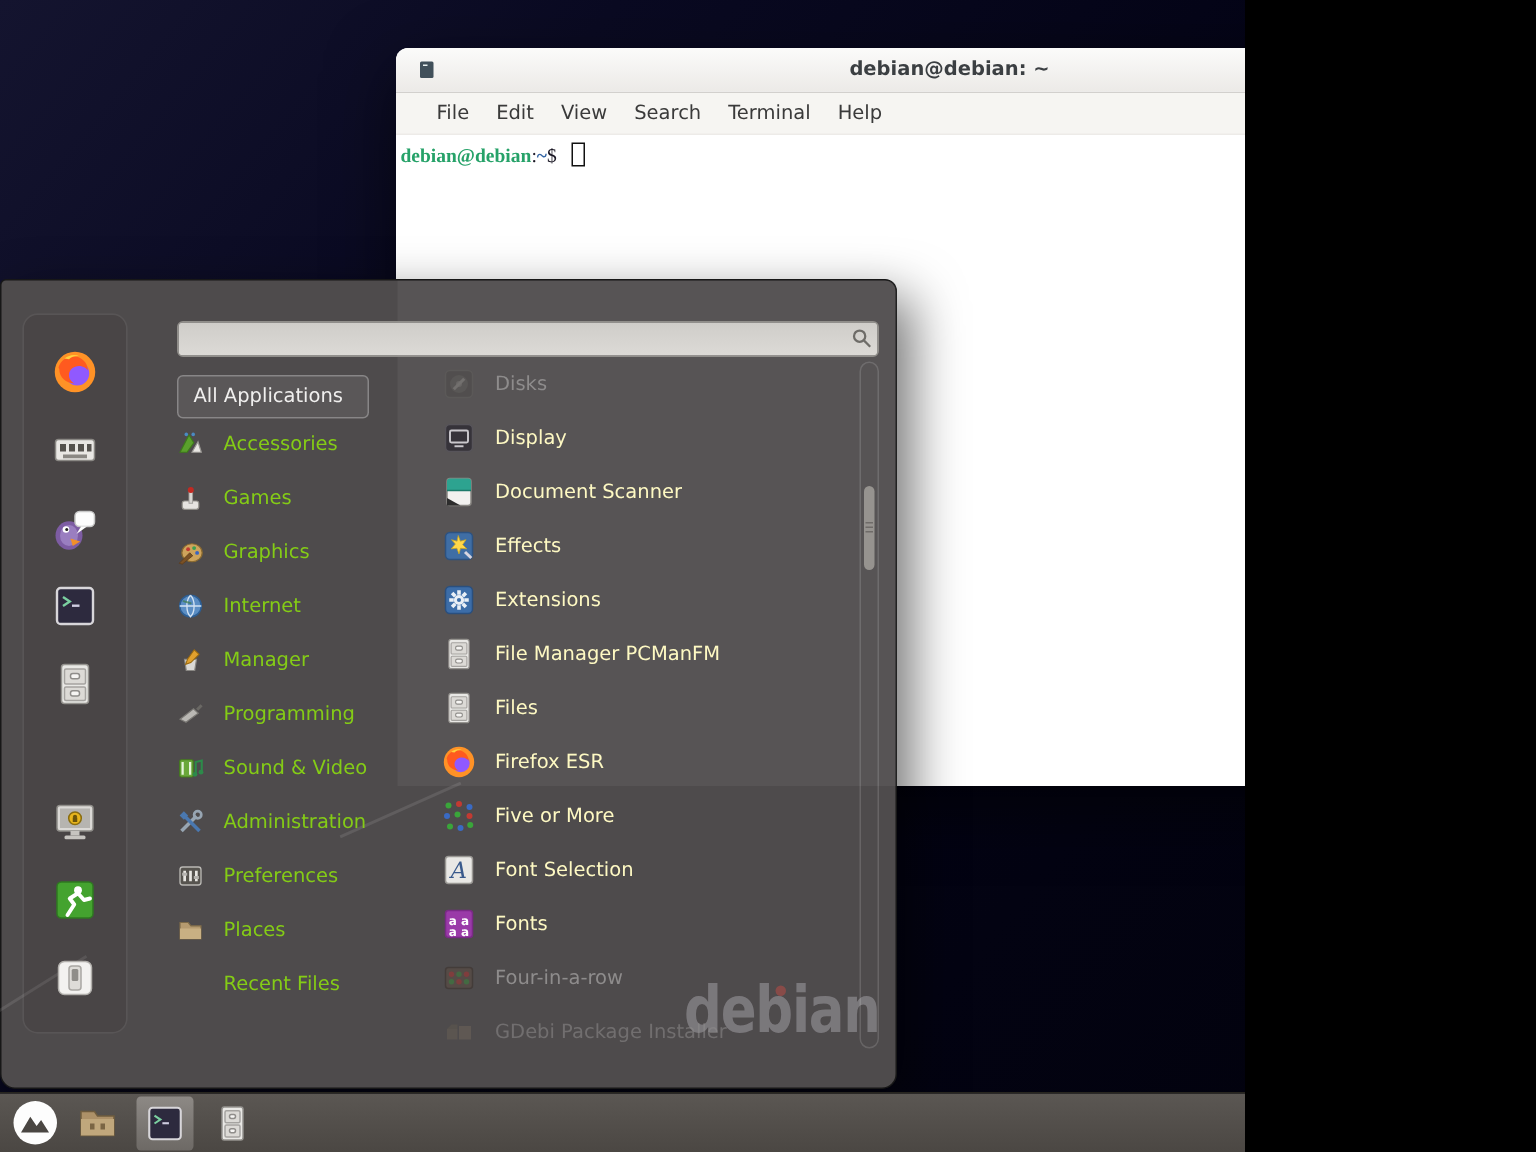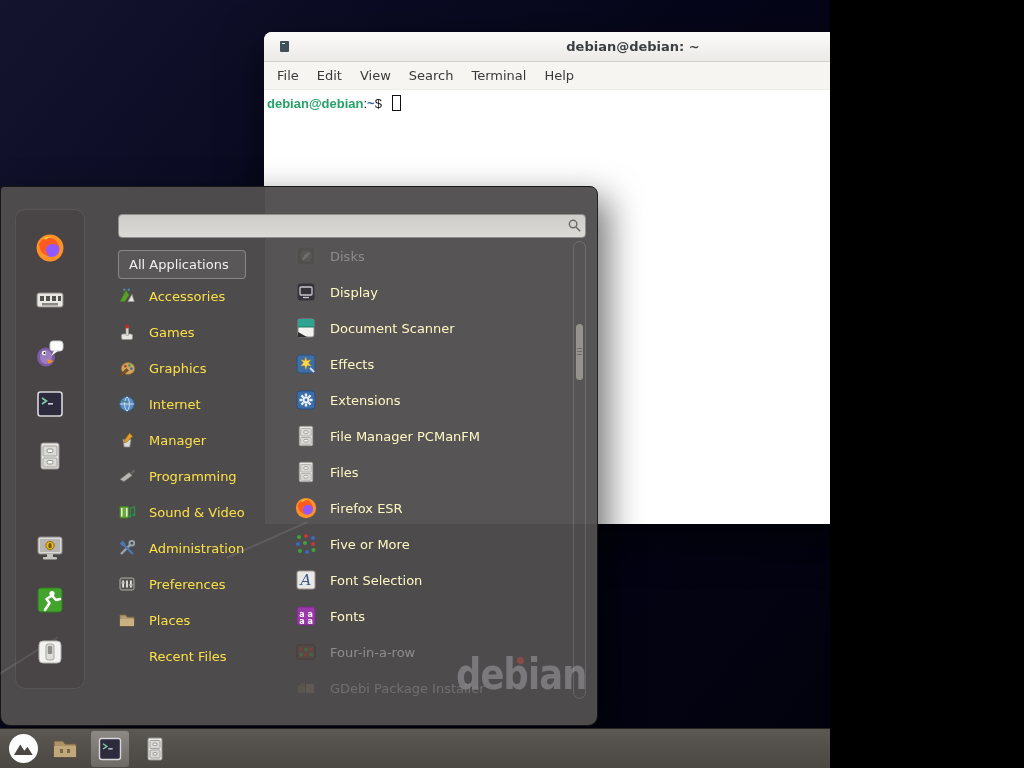--- a/index.html
+++ b/index.html
@@ -37,32 +37,32 @@
   .g-min { width:7px; height:2px; background:#47565f; margin-top:6px; }
   .g-max { width:8px; height:8px; border:2px solid #47565f; }
   .g-close { position:relative; width:9px; height:9px; }
   .g-close:before,.g-close:after {
     content:""; position:absolute; left:4px; top:0; width:2px; height:9px; background:#47565f;
   }
   .g-close:before { transform:rotate(45deg); }
   .g-close:after  { transform:rotate(-45deg); }
   .menubar {
     height:28px; background:#f6f5f2; display:flex; align-items:center;
-    padding-left:4px; font-size:13px; color:#3a3a3a; border-bottom:1px solid #edebe8;
+    padding-left:18px; font-size:13px; color:#3a3a3a; border-bottom:1px solid #edebe8;
   }
   .menubar span { padding:0 9px; }
   .term-body { position:absolute; left:0; top:59px; right:0; bottom:0; background:#fff; border-radius:0 0 5px 5px; overflow:hidden; }
   .term-scroll-track {
     position:absolute; right:0; top:0; bottom:0; width:14px;
     background:#f3f2f0; border-left:1px solid #e2e0dd; border-radius:0 0 5px 0;
   }
   .term-scroll-thumb { position:absolute; right:3px; top:5px; width:9px; height:420px; background:#8f8f8d; border-radius:5px; }
   .prompt {
     position:absolute; left:3px; top:4px; white-space:pre;
-    font-family:Liberation Sans, sans-serif; font-size:13px; color:#171421;
+    font-family:Liberation Serif, serif; font-size:13px; color:#171421;
   }
   .p-user { color:#26a269; font-weight:bold; }
   .p-path { color:#3465a4; font-weight:bold; }
   .cursor { display:inline-block; width:9px; height:16px; border:1.5px solid #111; margin-left:10px; vertical-align:-3px; }
 
   
   #appmenu {
     position:absolute; left:0; top:186px; width:598px; height:540px;
     background:#4e4b4c; border:1px solid #171717; border-radius:4px 8px 10px 10px;
     box-shadow:10px 12px 34px rgba(0,0,0,.55);
@@ -99,21 +99,21 @@
     position:absolute; left:117px; top:63px; width:128px; height:29px;
     background:rgba(255,255,255,.07); border:1px solid rgba(255,255,255,.28); border-radius:4px;
     display:flex; align-items:center; padding-left:10px;
     font-size:13px; color:#f0efee; cursor:pointer;
   }
 
   .cats { position:absolute; left:117px; top:91px; width:162px; }
   .cat-row { height:36px; display:flex; align-items:center; cursor:pointer; }
   .cat-icon { width:18px; height:18px; margin-right:13px; flex:0 0 auto; }
   .cat-icon svg { width:18px; height:18px; display:block; }
-  .cat-label { font-size:13px; color:#fde047; white-space:nowrap; }
+  .cat-label { font-size:13px; color:#84cc16; white-space:nowrap; }
 
   .apps { position:absolute; left:283px; top:51px; width:286px; }
   .app-row { height:36px; display:flex; align-items:center; padding-left:10px; cursor:pointer; }
   .app-icon { width:24px; height:24px; margin-right:12px; flex:0 0 auto; }
   .app-icon svg { width:24px; height:24px; display:block; }
   .app-label { font-size:13px; color:#fef9c3; white-space:nowrap; }
   .app-row.disabled .app-label { color:#8e8c8c; }
   .app-row.disabled .app-icon { opacity:.5; }
   .app-row.faint { opacity:.55; }
 

